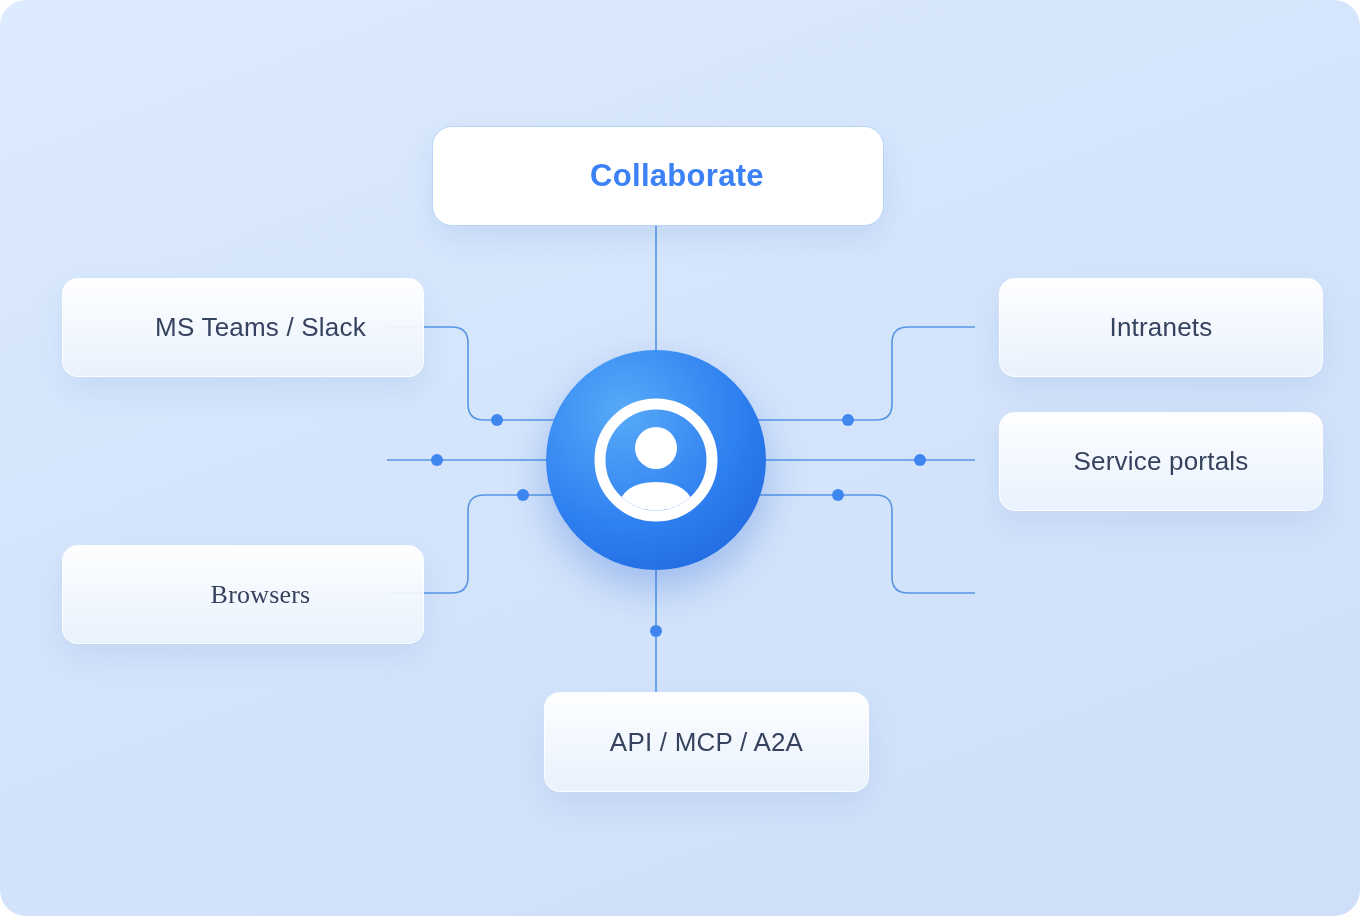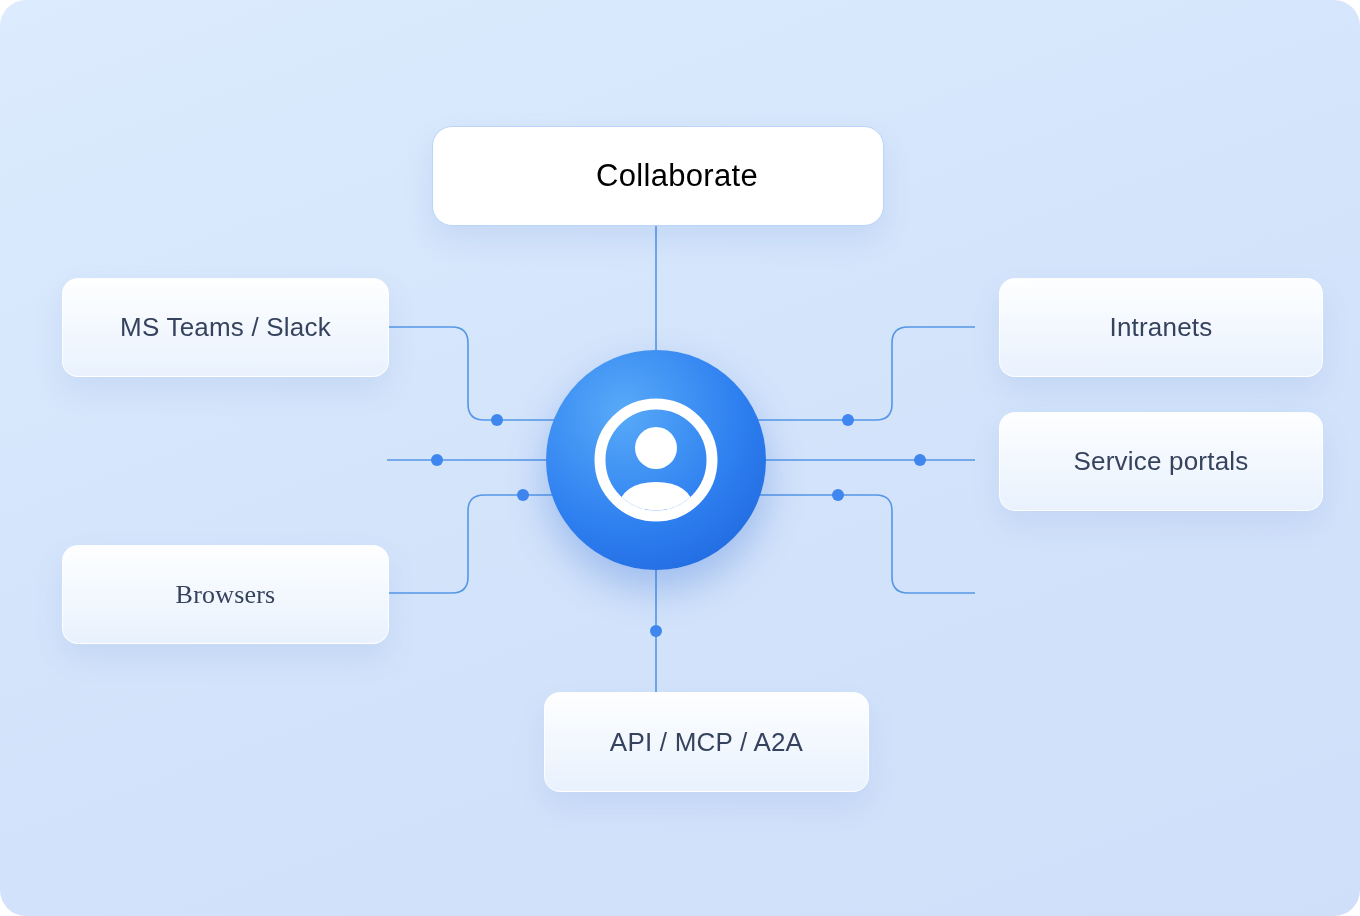--- a/index.html
+++ b/index.html
@@ -49,27 +49,27 @@
     top: 126px;
     width: 450px;
     height: 98px;
     border-radius: 20px;
     background: #ffffff;
     border: 1.5px solid #b9d6f8;
     box-shadow: 0 14px 30px rgba(40,100,190,0.10);
   }
   .collaborate-label {
     font-size: 31px;
-    font-weight: 400;
-    color: #000000;
+    font-weight: 700;
+    color: #3b82f6;
     letter-spacing: 0.3px;
     white-space: nowrap;
     margin-left: 38px;
   }
-  .node-left   { left: 62px;  width: 325px; height: 97px; }
+  .node-left   { left: 62px;  width: 325px; height: 97px; padding-left: 35px; }
   .node-right  { left: 975px; width: 322px; height: 97px; margin-left: 24px; }
   .row-1 { top: 278px; }
   .row-2 { top: 412px; }
   .row-3 { top: 545px; font-family: Liberation Serif, serif; }
   .node-bottom {
     left: 544px;
     top: 692px;
     width: 323px;
     height: 98px;
   }

